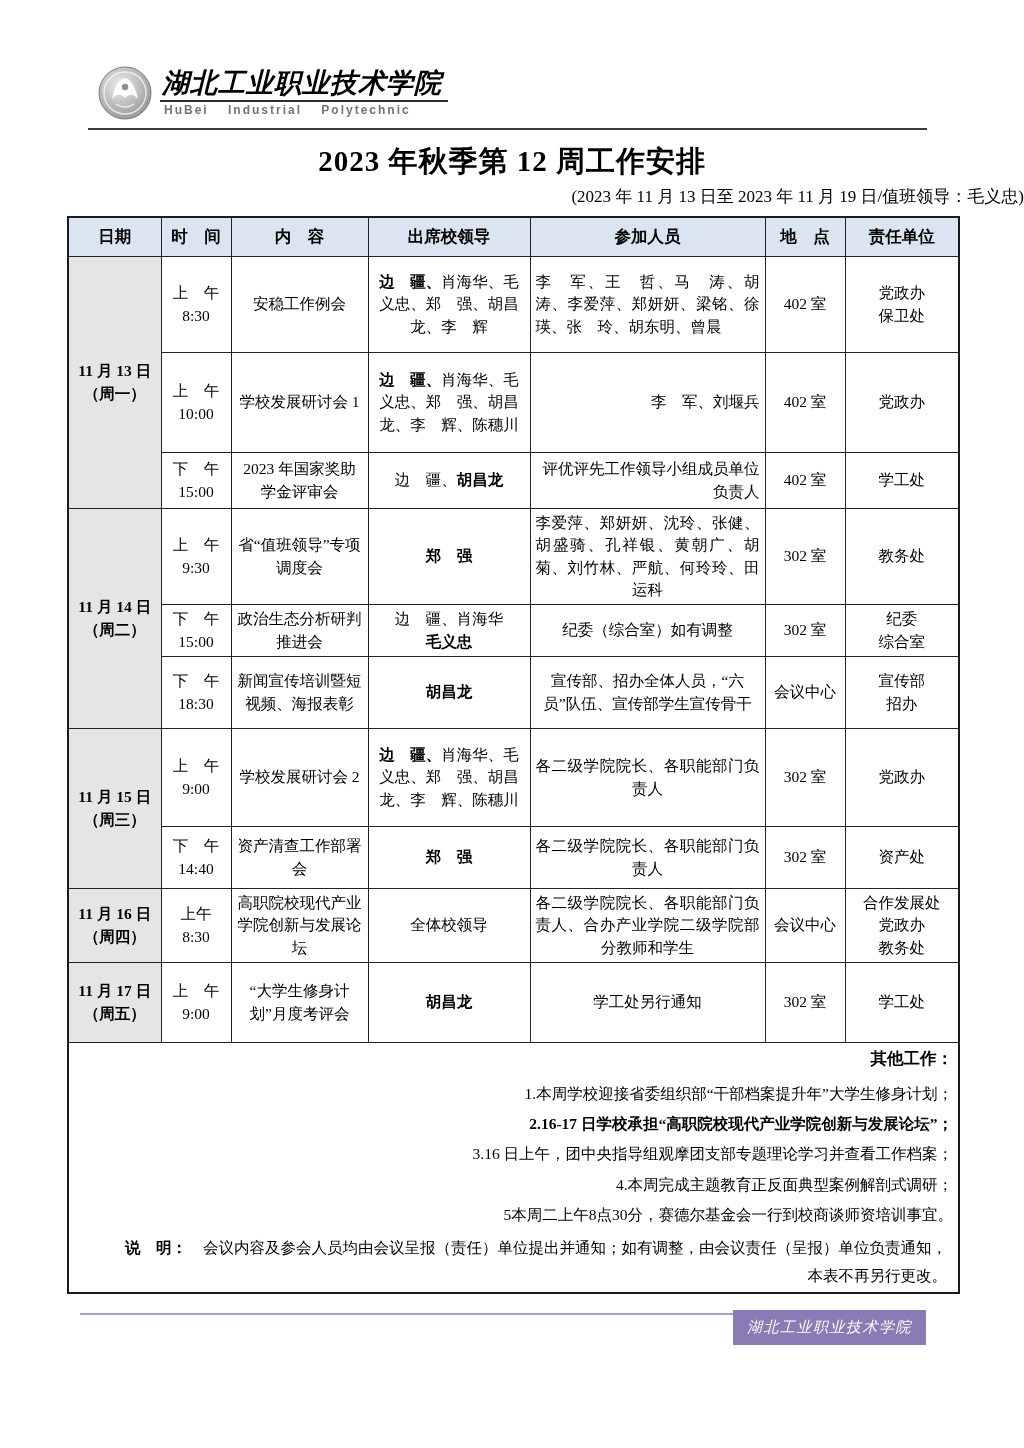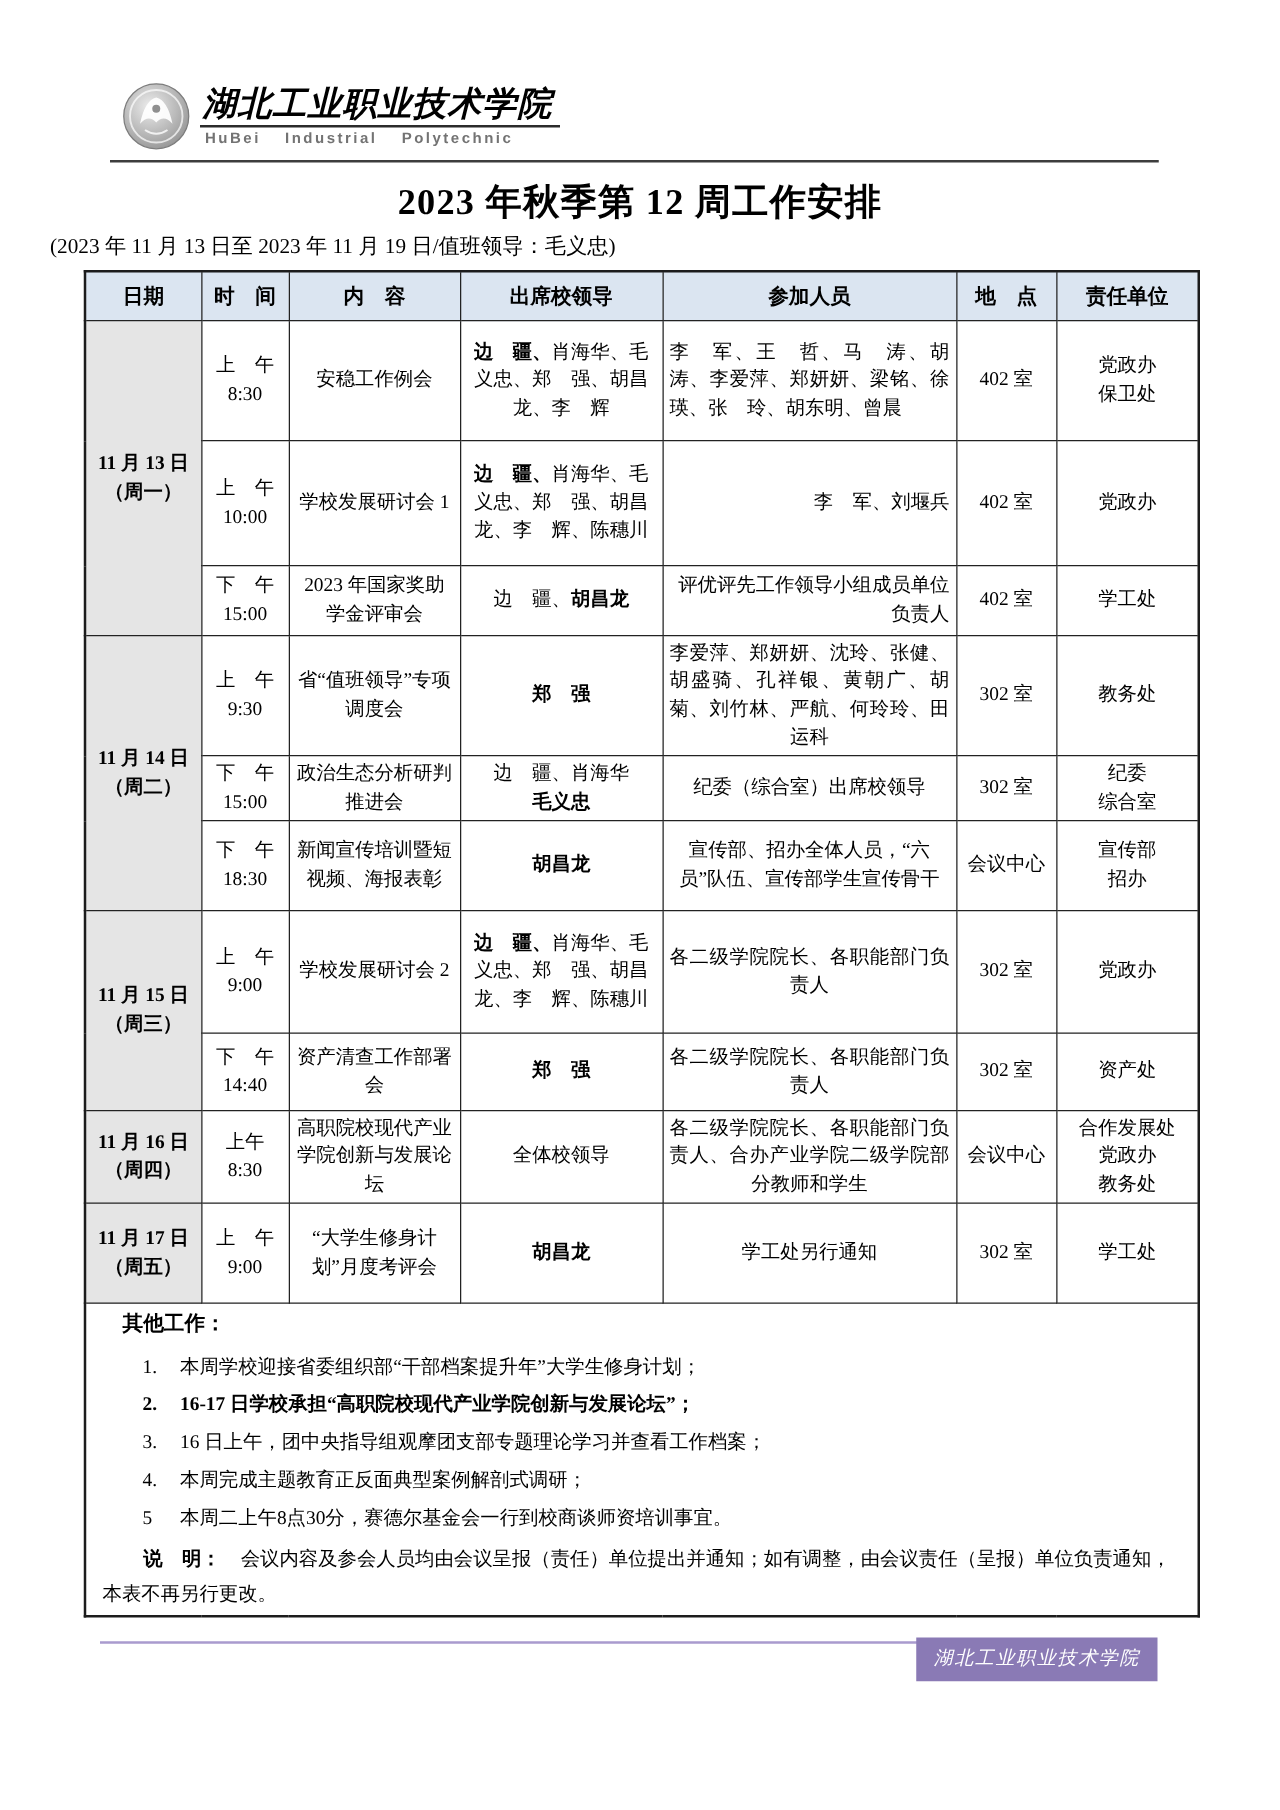--- a/index.html
+++ b/index.html
@@ -18,21 +18,21 @@
     border-bottom:2px solid #2b2b2b;padding:0 6px 1px 2px;line-height:1.15;
   }
   .logo-en{
     font-family:"Liberation Sans","DejaVu Sans",sans-serif;
     font-size:12px;font-weight:bold;color:#737373;
     letter-spacing:2px;word-spacing:14px;padding:1px 0 0 4px;
   }
   .rule-long{position:absolute;top:128px;left:88px;width:839px;height:2px;background:#3d3d3d;}
   
   .title{margin:10px 0 0;text-align:center;font-size:29px;font-weight:bold;letter-spacing:1px;}
-  .subtitle{text-align:left;font-size:17px;margin:3px 0 8px;padding-left:40px;}
+  .subtitle{text-align:right;font-size:17px;margin:3px 0 8px;padding-left:40px;}
   
   table.schedule{
     border-collapse:collapse;table-layout:fixed;
     margin-left:67px;width:891px;
     font-size:15.5px;
   }
   table.schedule td,table.schedule th{
     border:1px solid #222;vertical-align:middle;
     padding:2px 5px;line-height:1.45;word-break:break-all;
   }
@@ -49,21 +49,21 @@
   td.leaderscell{text-align:center;}
   td.loccell{text-align:center;font-family:Liberation Serif, serif;}
   td.unitcell{text-align:center;}
   .b{font-weight:bold;}
   .al-left{text-align:right;}
   .al-center{text-align:center;}
   .al-justify{text-align:justify;text-justify:inter-character;}
   .al-jc{text-align:justify;text-justify:inter-character;text-align-last:center;}
   
   td.otherwork{
-    text-align:left;vertical-align:top;padding:6px 14px 10px 10px;
+    text-align:right;vertical-align:top;padding:6px 14px 10px 10px;
   }
   .ow-inner{min-height:212px;}
   .ow-heading{font-size:16.5px;font-weight:bold;margin:2px 0 8px 24px;}
   .ow-item{margin-left:40px;font-size:15.5px;line-height:1.95;}
   .ow-item .num{display:inline-block;min-width:30px;}
   .ow-item.bold{font-weight:bold;}
   .ow-note{margin:4px 6px 0 8px;font-size:15.5px;line-height:1.8;text-indent:2.1em;}
   .note-label{font-weight:bold;margin-right:16px;}
   
   .footer-line{position:absolute;top:1313px;left:80px;width:658px;height:2px;background:#a99bce;}
@@ -156,21 +156,21 @@
         <td class="contentcell">省“值班领导”专项调度会</td>
         <td class="leaderscell"><span class="b">郑　强</span></td>
         <td class="al-jc">李爱萍、郑妍妍、沈玲、张健、胡盛骑、孔祥银、黄朝广、胡菊、刘竹林、严航、何玲玲、田运科</td>
         <td class="loccell">302 室</td>
         <td class="unitcell">教务处</td>
       </tr>
       <tr style="height: 52px;">
         <td class="timecell">下　午<br>15:00</td>
         <td class="contentcell">政治生态分析研判推进会</td>
         <td class="leaderscell"><span>边　疆、肖海华</span><br><span class="b">毛义忠</span></td>
-        <td class="al-center">纪委（综合室）出席校领导</td>
+        <td class="al-center">纪委（综合室）如有调整</td>
         <td class="loccell">302 室</td>
         <td class="unitcell">纪委<br>综合室</td>
       </tr>
       <tr style="height: 72px;">
         <td class="timecell">下　午<br>18:30</td>
         <td class="contentcell">新闻宣传培训暨短视频、海报表彰</td>
         <td class="leaderscell"><span class="b">胡昌龙</span></td>
         <td class="al-center">宣传部、招办全体人员，“六员”队伍、宣传部学生宣传骨干</td>
         <td class="loccell">会议中心</td>
         <td class="unitcell">宣传部<br>招办</td>

